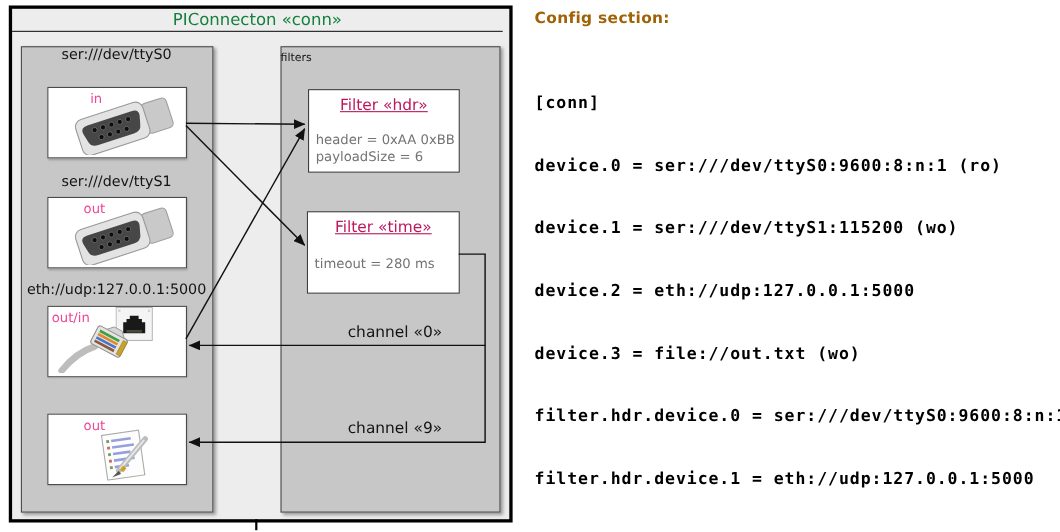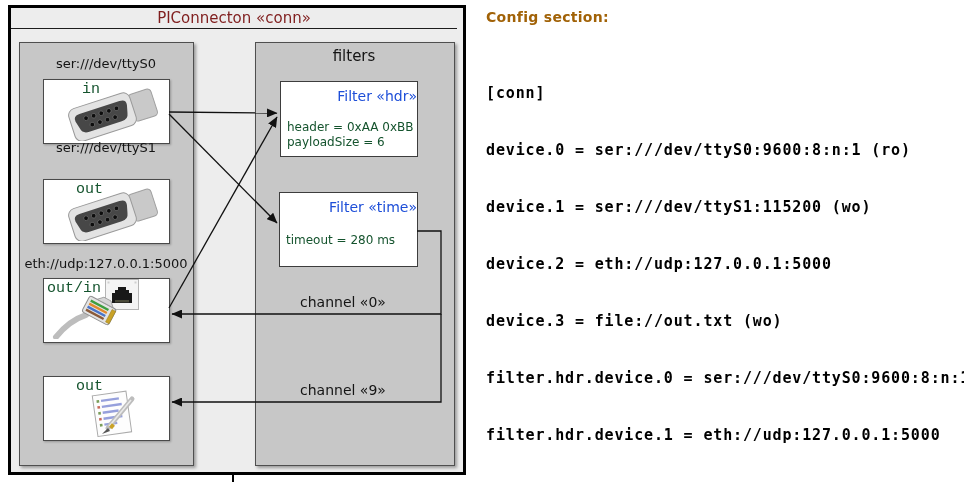--- a/index.html
+++ b/index.html
@@ -2,33 +2,33 @@
 <html><head>
 <meta charset="utf-8">
 <style>
   html,body{margin:0;padding:0;background:#fff;}
   .page{position:relative;width:964px;height:484px;background:#fff;
         font-family:"DejaVu Sans","Liberation Sans",sans-serif;color:#111;overflow:hidden;}
   .abs{position:absolute;}
   
   .outer-box{left:8px;top:5px;width:452px;height:464px;border:3px solid #000;background:#ededed;}
   .outer-title{left:11px;top:8px;width:446px;height:20px;line-height:20px;text-align:center;
-               font-size:15px;color:#7f1d1d;border-bottom:1.6px solid #1c1c1c;}
+               font-size:15px;color:#15803d;border-bottom:1.6px solid #1c1c1c;}
   .panel{background:#c7c7c7;border:1.5px solid #4f4f4f;box-shadow:2px 2px 3px rgba(0,0,0,0.35);}
   .devices-panel{left:19px;top:42px;width:173px;height:422px;}
   .filters-panel{left:255px;top:42px;width:198px;height:422px;}
-  .filters-title{left:255px;top:47px;width:198px;text-align:center;font-size:15px;color:#141414;}
+  .filters-title{left:255px;top:47px;width:198px;font-size:10px;color:#141414;}
   .dev-label{left:20px;width:172px;text-align:center;font-size:13px;color:#141414;white-space:nowrap;}
   .dev-box{left:43px;width:125px;height:63px;background:#fff;border:1.5px solid #4a4a4a;
            box-shadow:1px 1px 2px rgba(0,0,0,0.25);}
-  .port-label{font-size:15px;color:#14532d;line-height:18px;font-family:Liberation Mono, monospace;}
+  .port-label{font-size:12px;color:#ec4899;line-height:18px;}
   .filter-box{background:#fff;border:1.4px solid #3d3d3d;}
-  .filter-title{width:100%;text-align:right;font-size:14px;color:#1d4ed8;}
-  .filter-prop{left:6px;font-size:12px;color:#14532d;white-space:nowrap;}
-  .channel-label{width:118px;text-align:left;font-size:14px;color:#141414;}
+  .filter-title{width:100%;text-align:center;font-size:14px;color:#be185d;text-decoration:underline;}
+  .filter-prop{left:6px;font-size:12px;color:#737373;white-space:nowrap;}
+  .channel-label{width:118px;text-align:center;font-size:14px;color:#141414;}
   .wires{left:0;top:0;pointer-events:none;}
   .bottom-tick{left:232px;top:472px;width:2px;height:10px;background:#000;}
   
   .config-header{left:486px;top:9px;font-size:14px;font-weight:bold;color:#a16207;letter-spacing:0.3px;}
   .config-lines{left:486px;top:46px;font-family:"DejaVu Sans Mono","Liberation Mono",monospace;
                 font-size:15px;font-weight:bold;line-height:19px;letter-spacing:0.85px;
                 color:#000;white-space:pre;}
   .icon-wrap{pointer-events:none;}
 </style>
 </head>
@@ -36,21 +36,21 @@
 
 <div class="page">
 
   <div class="abs outer-box"></div>
   <div class="abs outer-title">PIConnecton «conn»</div>
 
   <div class="abs panel devices-panel"></div>
   <div class="abs panel filters-panel"></div>
   <div class="abs filters-title">filters</div>
 
-  <div class="abs dev-label" style="top:56px">ser:///dev/ttyS0</div>
+  <div class="abs dev-label" style="top:43px">ser:///dev/ttyS0</div>
   <div class="abs dev-box" style="top:79px"></div>
   <div class="abs port-label" style="left:82px;top:81px">in</div>
   <div class="abs icon-wrap" style="left:60px;top:87px">
     <svg width="104" height="54" viewBox="0 0 104 54">
       <g transform="rotate(-18 52 27)">
         <rect x="72" y="14" width="24" height="28" rx="4" fill="#c9c9c9" stroke="#a0a0a0"></rect>
         <rect x="10" y="10" width="64" height="34" rx="7" fill="#e3e3e3" stroke="#999"></rect>
         <path d="M21 17 L63 17 Q70 17 69 23 L67 31 Q66 37 59 37 L25 37 Q18 37 17 31 L15 23 Q14 17 21 17 Z" fill="#474747"></path>
         <g fill="#0d0d0d" stroke="#777" stroke-width="0.6">
           <circle cx="26" cy="23" r="2.3"></circle>
@@ -60,21 +60,21 @@
             <circle cx="58" cy="23" r="2.3"></circle>
           <circle cx="30" cy="31" r="2.3"></circle>
             <circle cx="38" cy="31" r="2.3"></circle>
             <circle cx="46" cy="31" r="2.3"></circle>
             <circle cx="54" cy="31" r="2.3"></circle>
         </g>
       </g>
     </svg>
   </div>
 
-  <div class="abs dev-label" style="top:140px">ser:///dev/ttyS1</div>
+  <div class="abs dev-label" style="top:158px">ser:///dev/ttyS1</div>
   <div class="abs dev-box" style="top:179px"></div>
   <div class="abs port-label" style="left:76px;top:181px">out</div>
   <div class="abs icon-wrap" style="left:60px;top:187px">
     <svg width="104" height="54" viewBox="0 0 104 54">
       <g transform="rotate(-18 52 27)">
         <rect x="72" y="14" width="24" height="28" rx="4" fill="#c9c9c9" stroke="#a0a0a0"></rect>
         <rect x="10" y="10" width="64" height="34" rx="7" fill="#e3e3e3" stroke="#999"></rect>
         <path d="M21 17 L63 17 Q70 17 69 23 L67 31 Q66 37 59 37 L25 37 Q18 37 17 31 L15 23 Q14 17 21 17 Z" fill="#474747"></path>
         <g fill="#0d0d0d" stroke="#777" stroke-width="0.6">
           <circle cx="26" cy="23" r="2.3"></circle>

